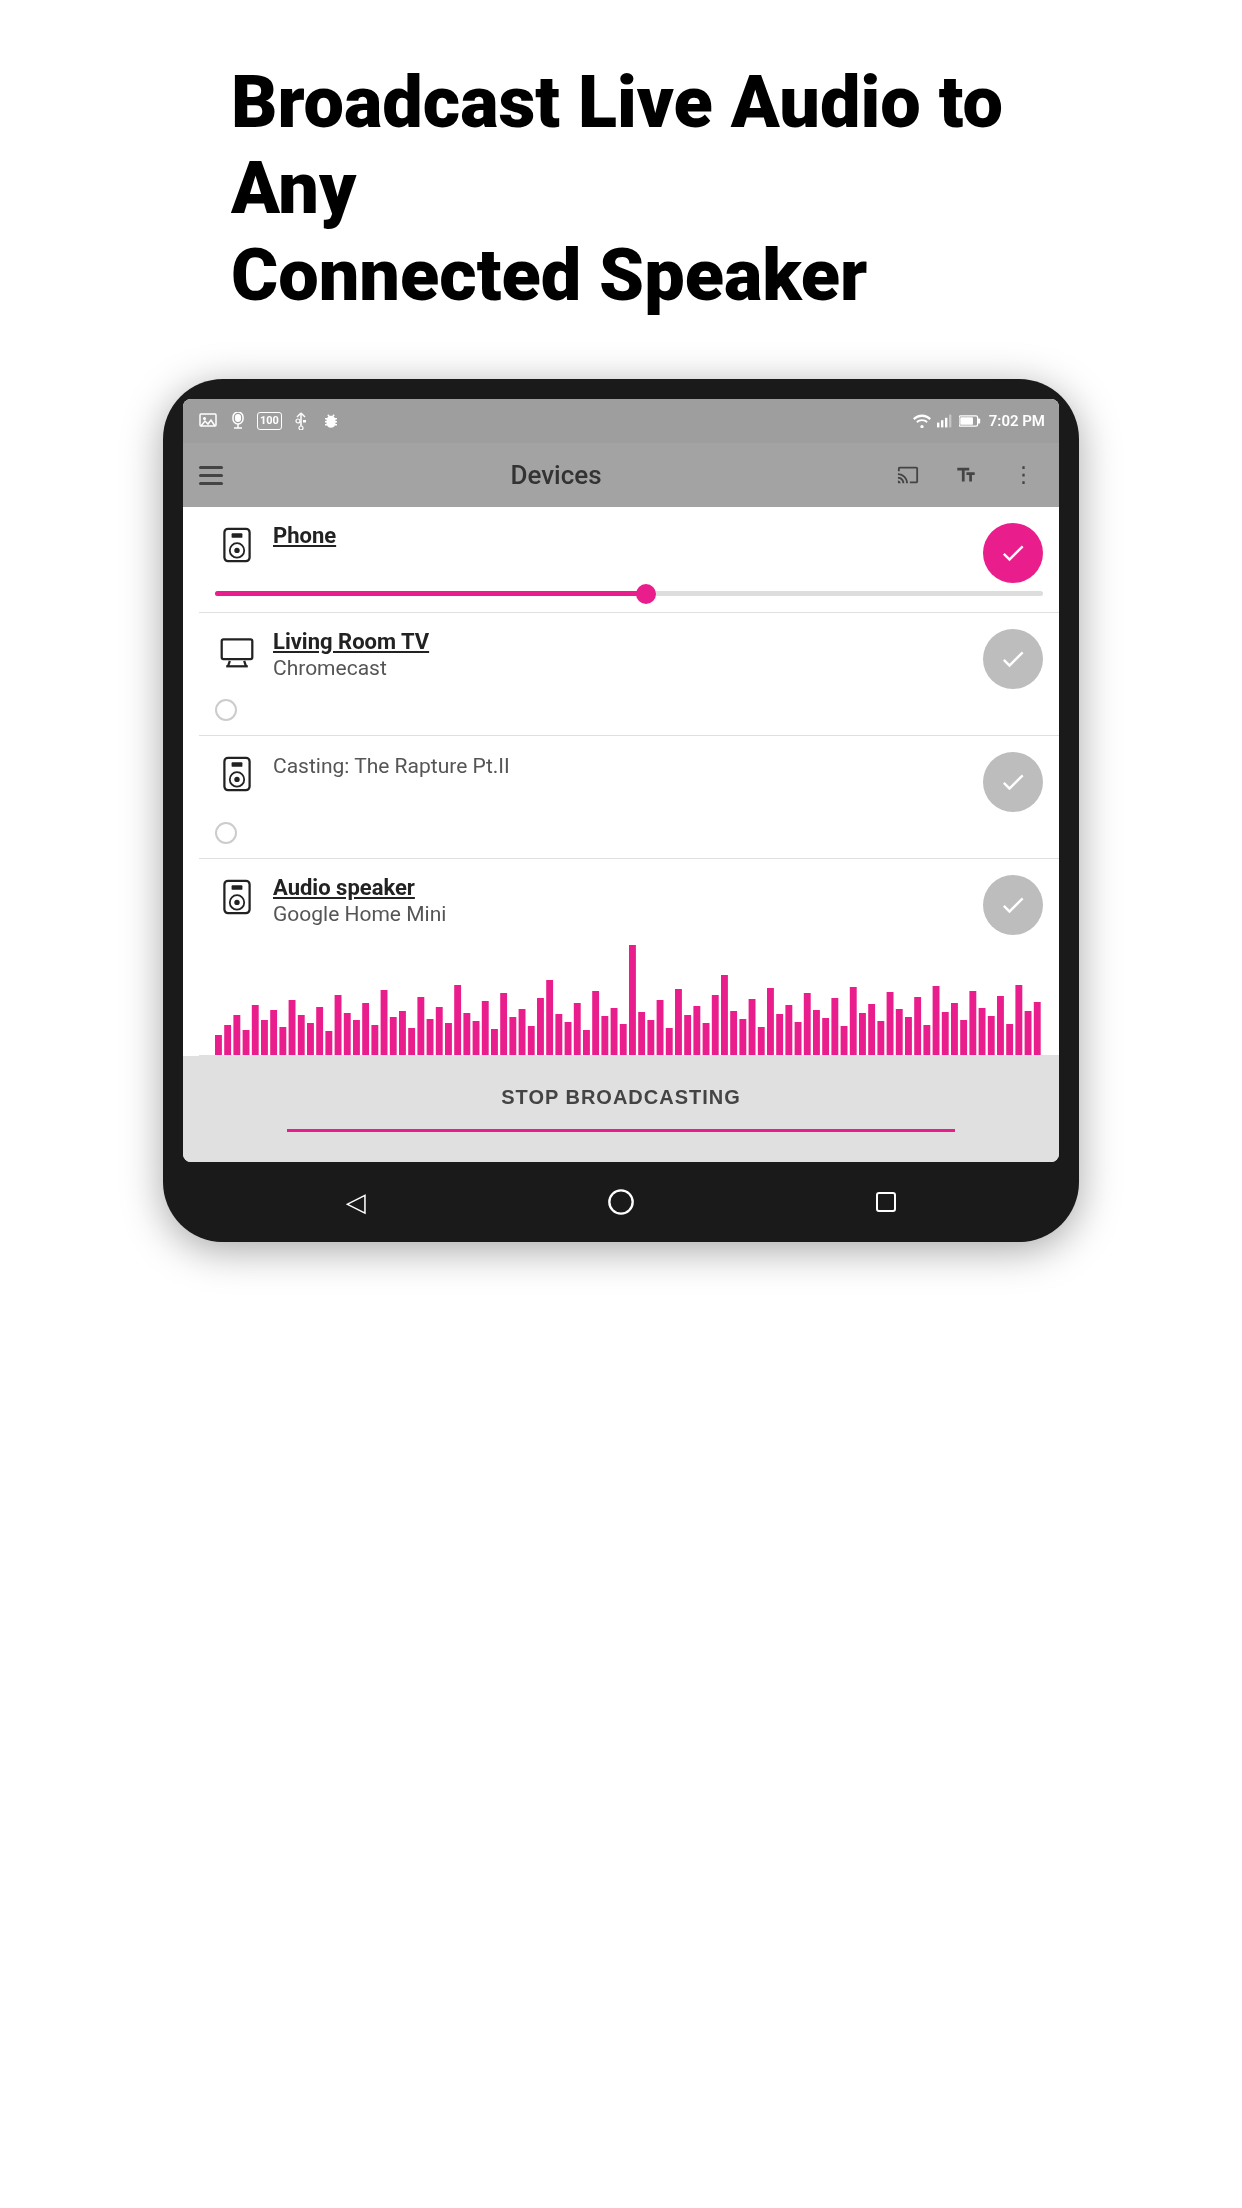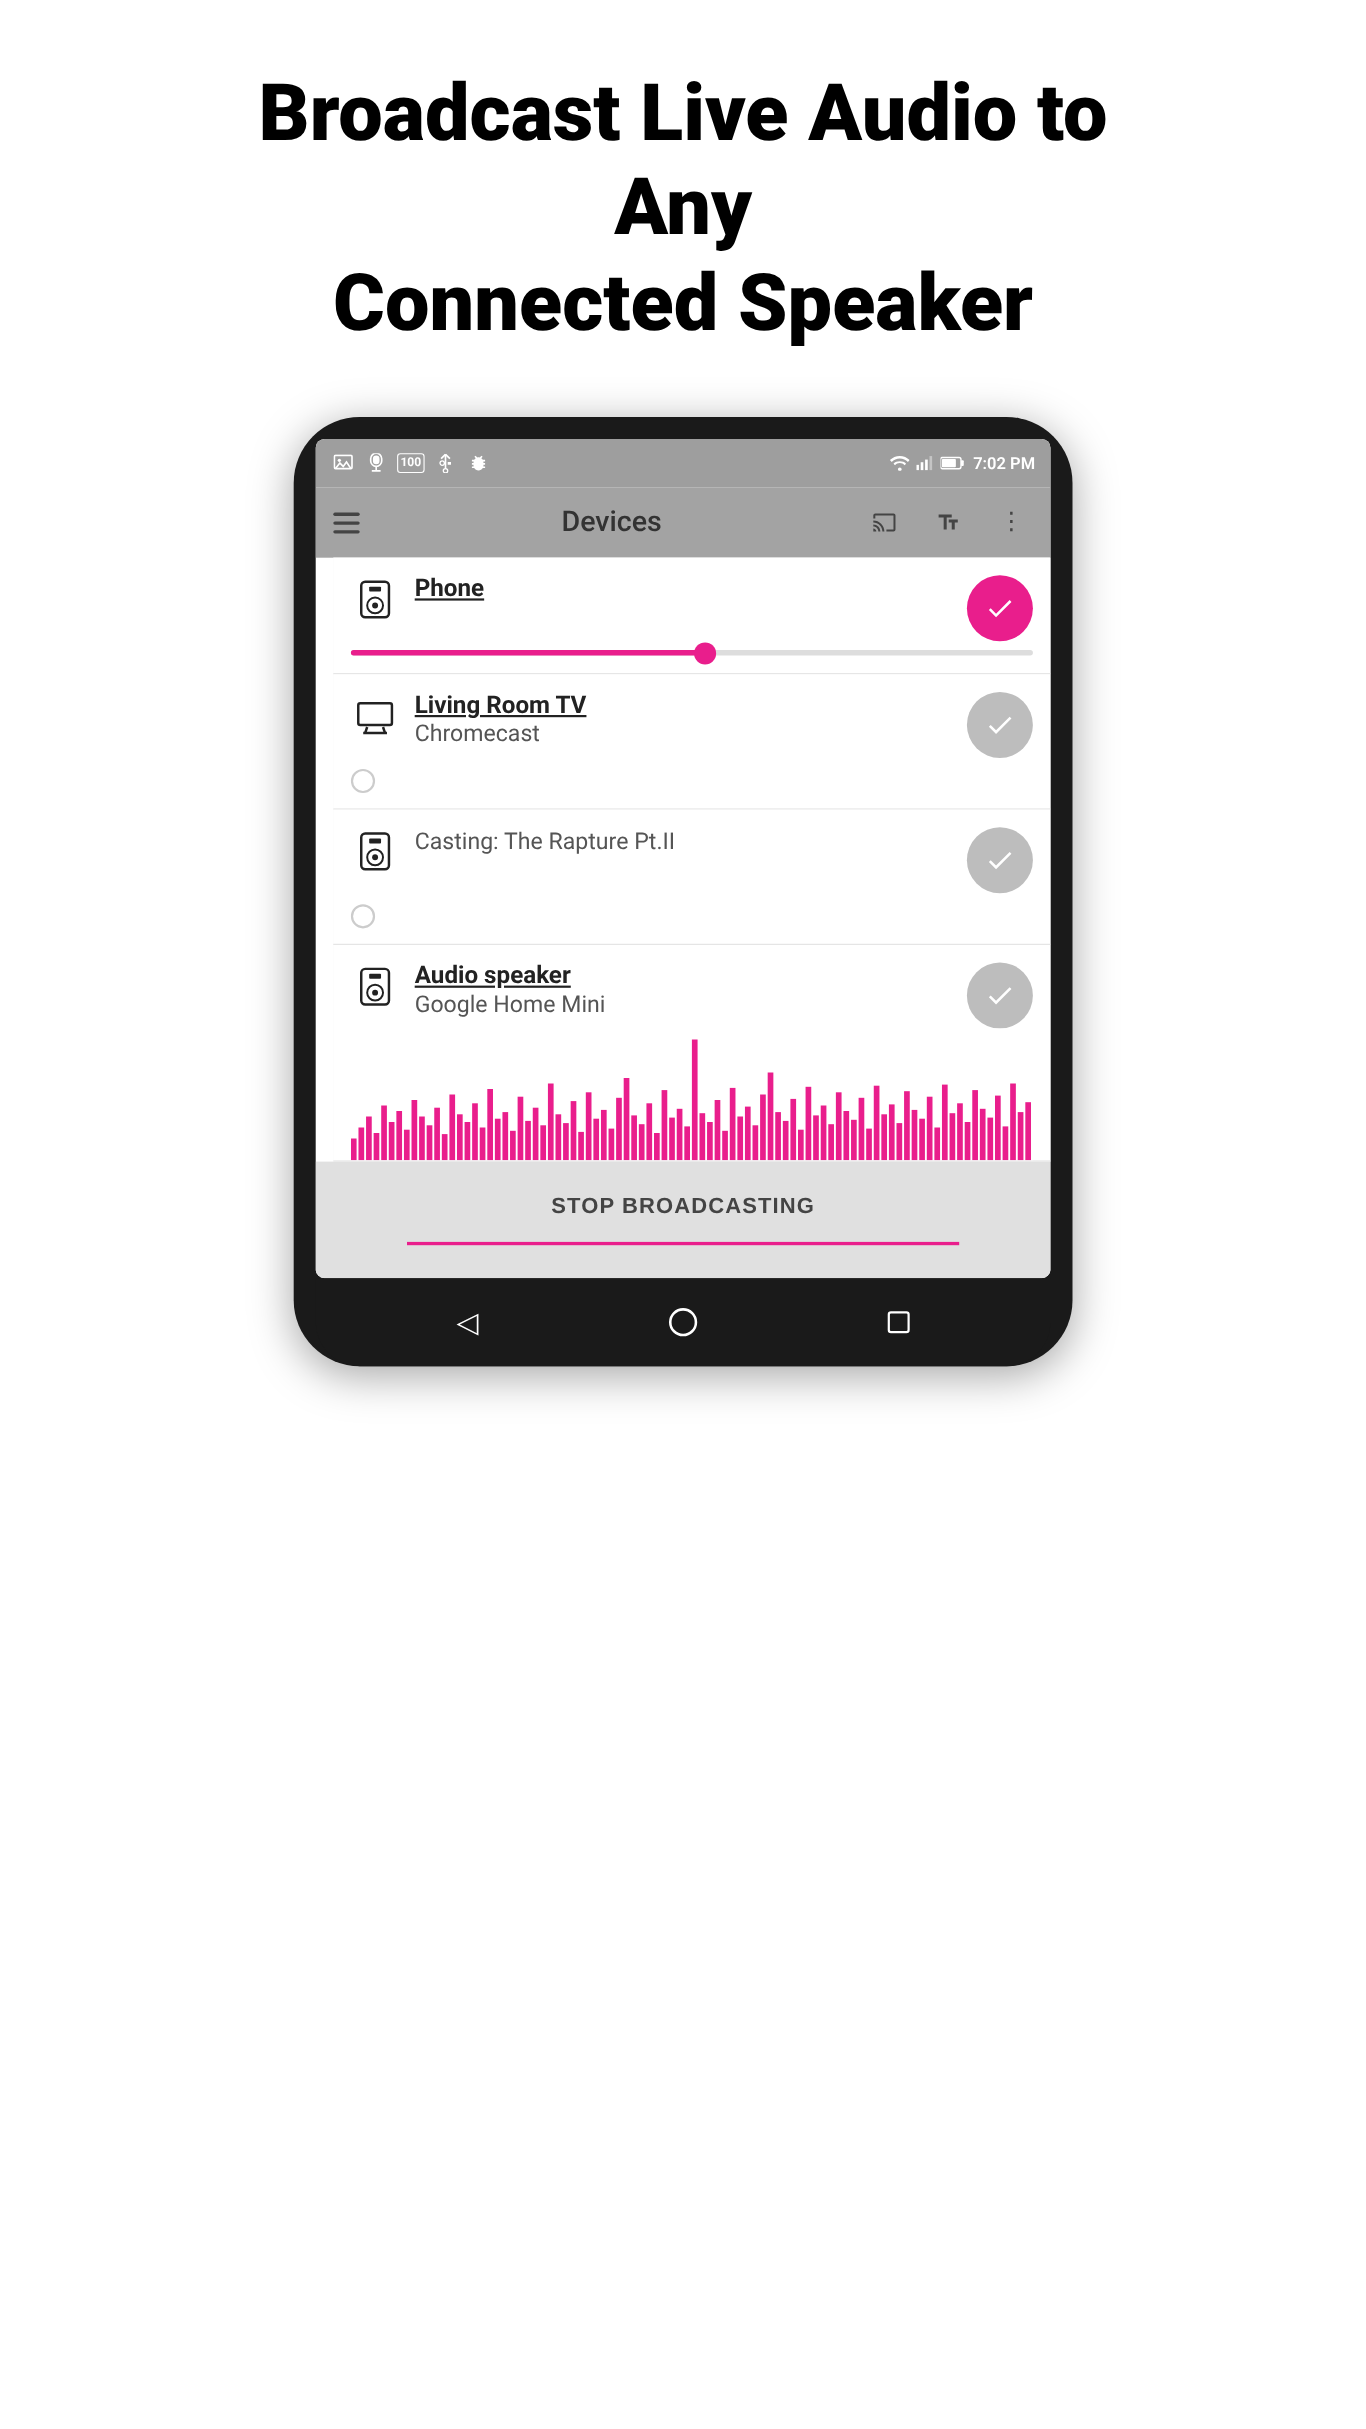--- a/index.html
+++ b/index.html
@@ -7,31 +7,31 @@
       background: #ffffff;
       font-family: 'Roboto', Arial, sans-serif;
       width: 1242px;
       min-height: 2208px;
       display: flex;
       flex-direction: column;
       align-items: center;
     }
 
     .headline {
-      text-align: center;
+      text-align: left;
       font-size: 72px;
       font-weight: 900;
       color: #000;
       padding: 60px 60px 60px 60px;
       line-height: 1.2;
       max-width: 900px;
     }
 
     .phone-wrapper {
-      width: 708px;
+      width: 916px;
       background: #1a1a1a;
       border-radius: 60px;
       padding: 20px 20px 0 20px;
       box-shadow: 0 8px 40px rgba(0,0,0,0.35);
       flex-shrink: 0;
     }
 
     .phone-screen {
       background: #fff;
       border-radius: 8px;

